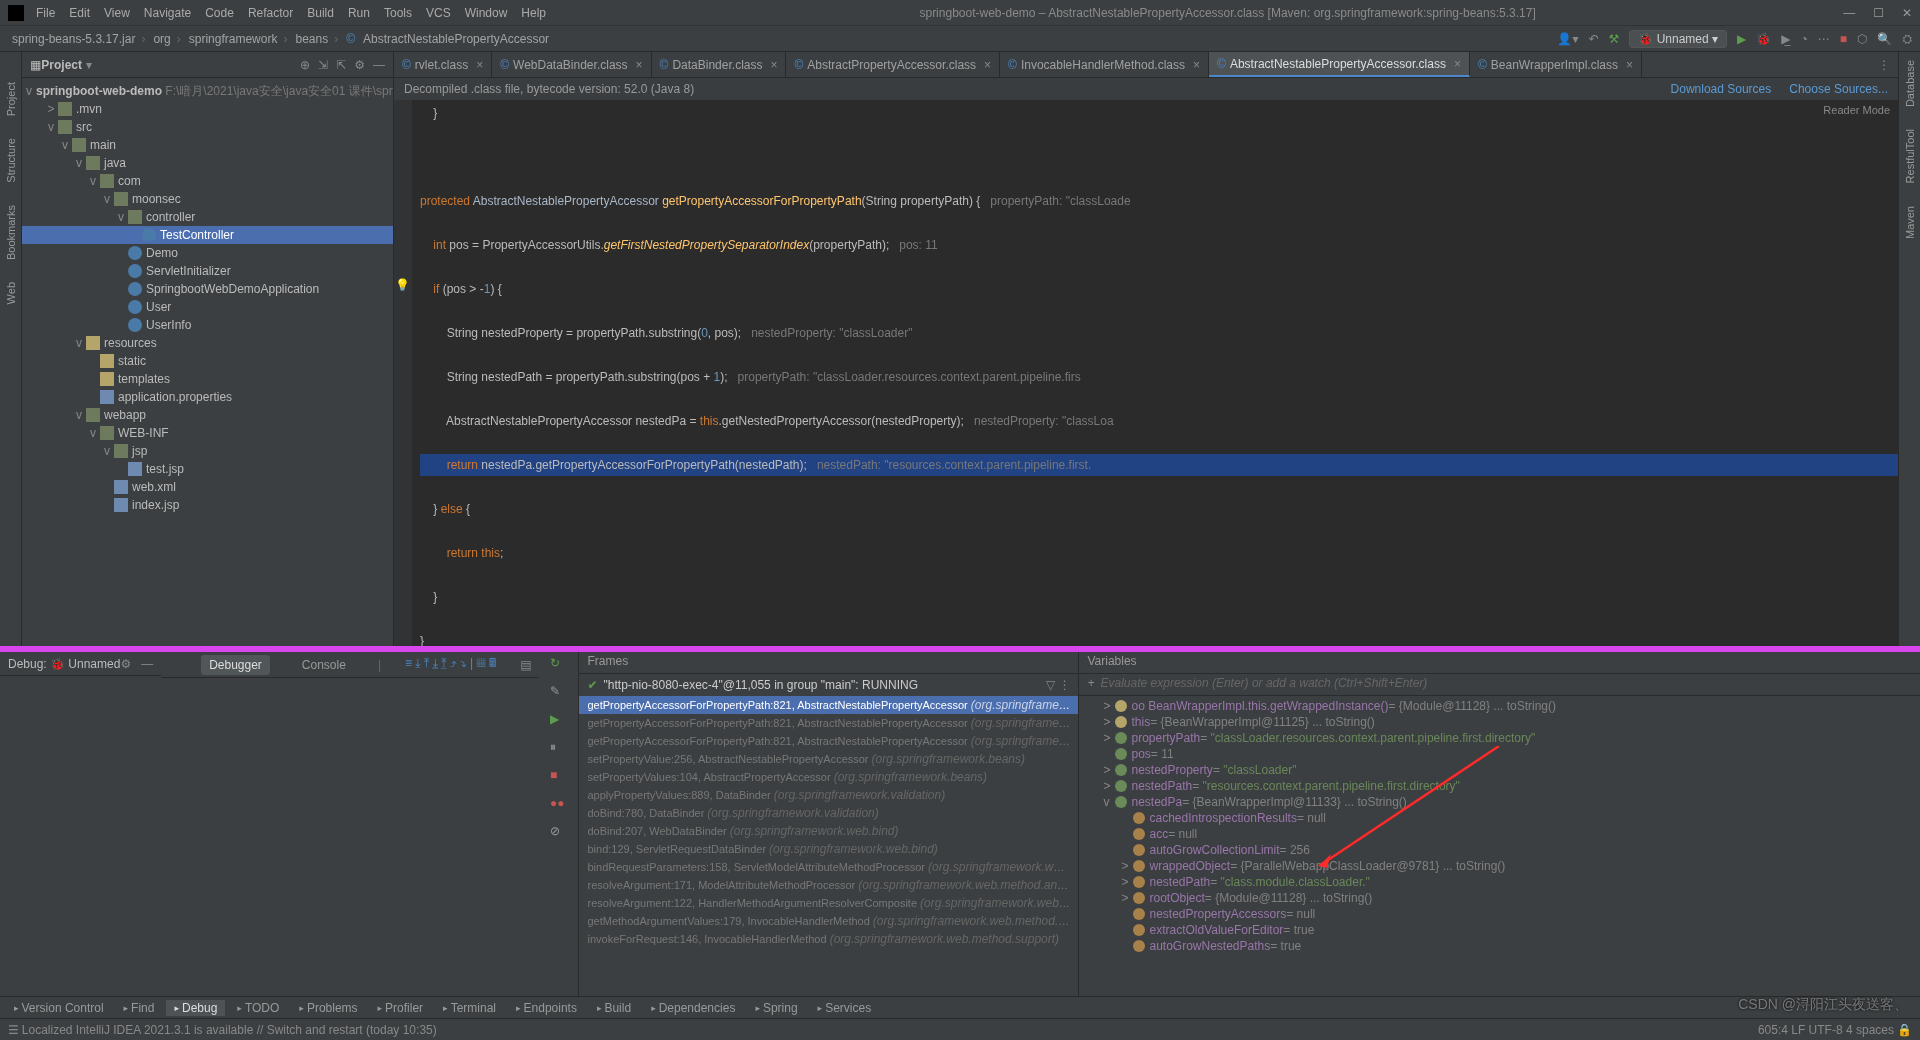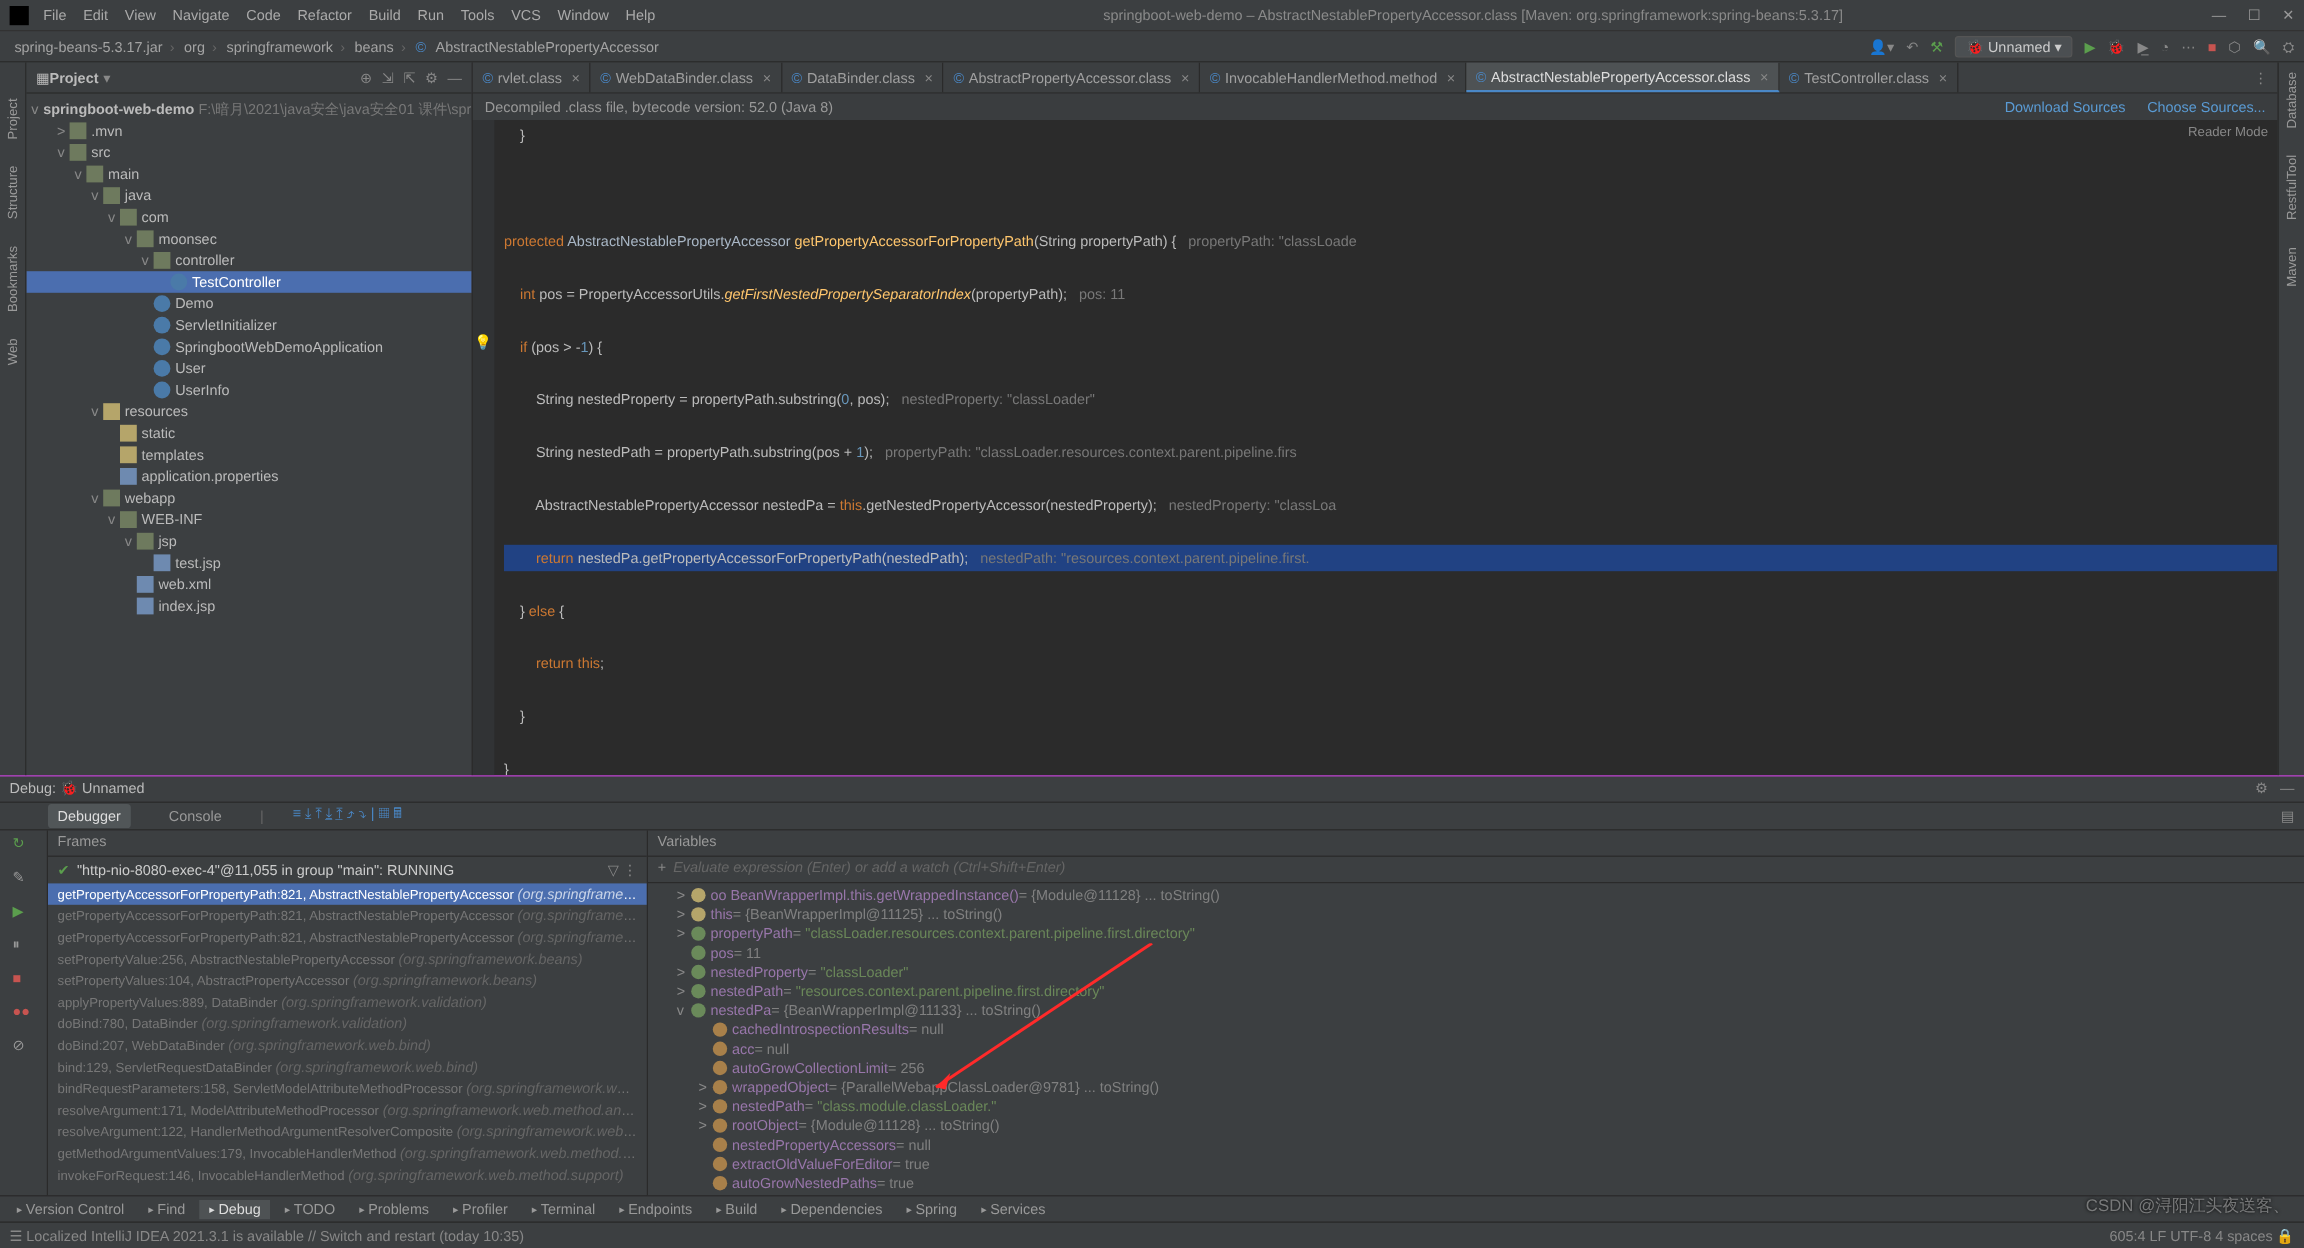--- a/index.html
+++ b/index.html
@@ -44,21 +44,21 @@
 .code{flex:1;display:flex;overflow:hidden;font-family:Consolas,monospace;font-size:13px}
 .lno{width:56px;background:#313335;color:#606366;text-align:right;padding:2px 10px 0 0;line-height:22px}
 .gut2{width:18px;background:#313335}
 .src{flex:1;padding:2px 0 0 8px;line-height:22px;overflow:hidden;white-space:pre}
 .kw{color:#cc7832}
 .fn{color:#ffc66d}
 .num{color:#6897bb}
 .typ{color:#a9b7c6}
 .inl{color:#787878}
 .hl-line{background:#214283}
-.debug-panel{height:350px;background:#3c3f41;border-top:1px solid #d946ef;display:flex;flex-direction:column}
+.debug-panel{height:350px;background:#3c3f41;border-top:6px solid #d946ef;display:flex;}
 .dbg-hd{height:24px;display:flex;align-items:center;padding:0 8px;border-bottom:1px solid #2a2a2a}
 .dbg-tabs{height:26px;display:flex;align-items:center;border-bottom:1px solid #2a2a2a;padding-left:40px;gap:24px}
 .dbg-tab{padding:3px 8px;color:#999}
 .dbg-tab.act{background:#515658;color:#ddd;border-radius:3px}
 .dbg-body{flex:1;display:flex}
 .dbg-lbar{width:40px;display:flex;flex-direction:column;align-items:center;padding-top:4px;gap:10px;border-right:1px solid #2a2a2a}
 .dbg-lbar .bn{width:18px;height:18px;color:#999}
 .frames{width:500px;border-right:1px solid #2a2a2a;display:flex;flex-direction:column}
 .pane-hd{height:22px;padding:2px 8px;color:#999;border-bottom:1px solid #2a2a2a}
 .thread{padding:4px 8px;color:#ccc;display:flex;align-items:center;gap:6px}
@@ -296,31 +296,31 @@
           <span>DataBinder.class</span>
           <span class="x">×</span>
         </div>
         <div class="tab">
           <span style="color:#4a88c7">©</span>
           <span>AbstractPropertyAccessor.class</span>
           <span class="x">×</span>
         </div>
         <div class="tab">
           <span style="color:#4a88c7">©</span>
-          <span>InvocableHandlerMethod.method</span>
+          <span>InvocableHandlerMethod.class</span>
           <span class="x">×</span>
         </div>
         <div class="tab act">
           <span style="color:#4a88c7">©</span>
           <span>AbstractNestablePropertyAccessor.class</span>
           <span class="x">×</span>
         </div>
         <div class="tab">
           <span style="color:#4a88c7">©</span>
-          <span>TestController.class</span>
+          <span>BeanWrapperImpl.class</span>
           <span class="x">×</span>
         </div>
         <span style="margin-left:auto;padding:0 8px;color:#888">⋮</span>
       </div>
     <div class="banner">
       <span>Decompiled .class file, bytecode version: 52.0 (Java 8)</span>
       <span class="rt">
         <span class="lk">Download Sources</span>
         <span class="lk">Choose Sources...</span>
       </span>

